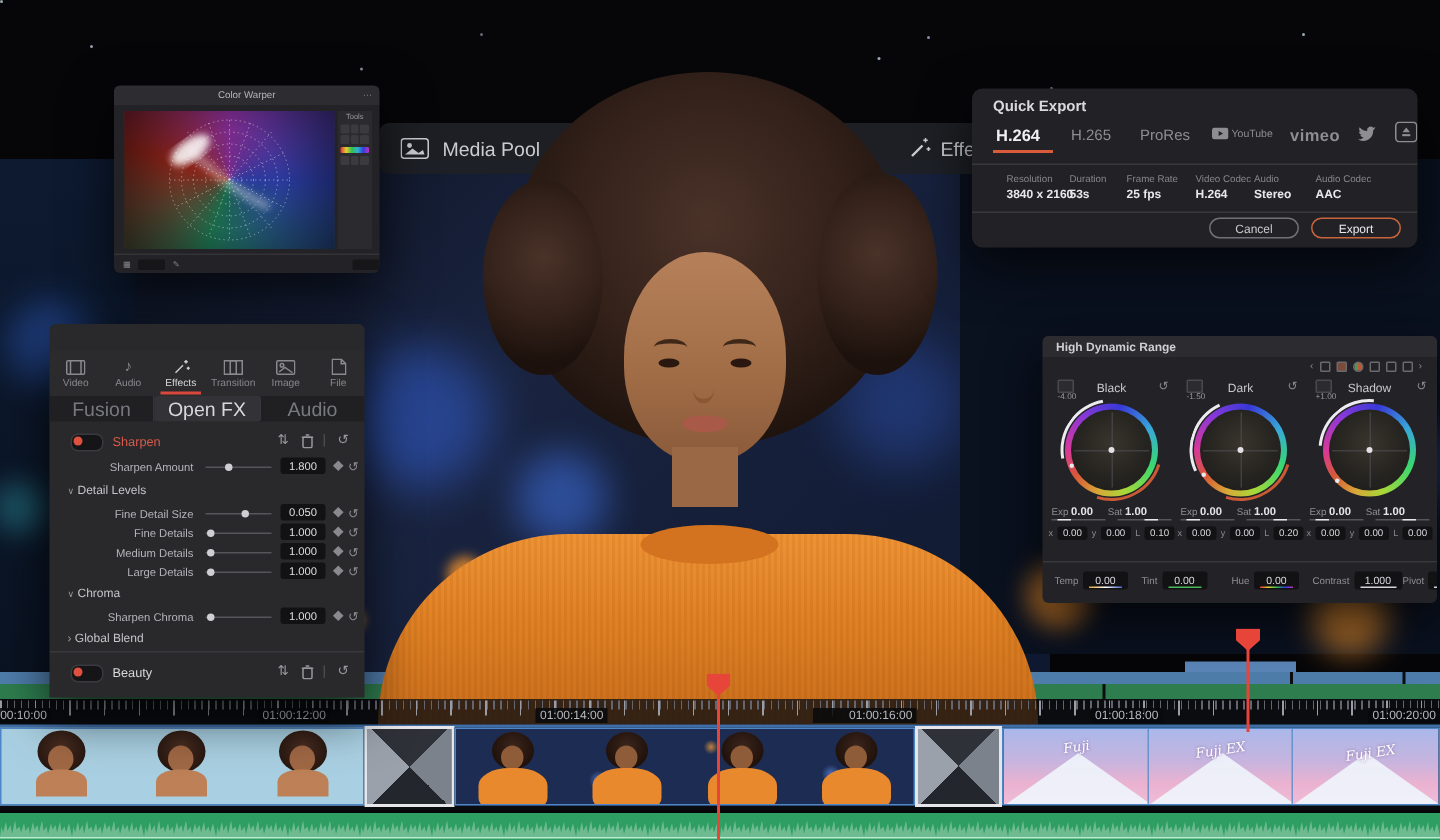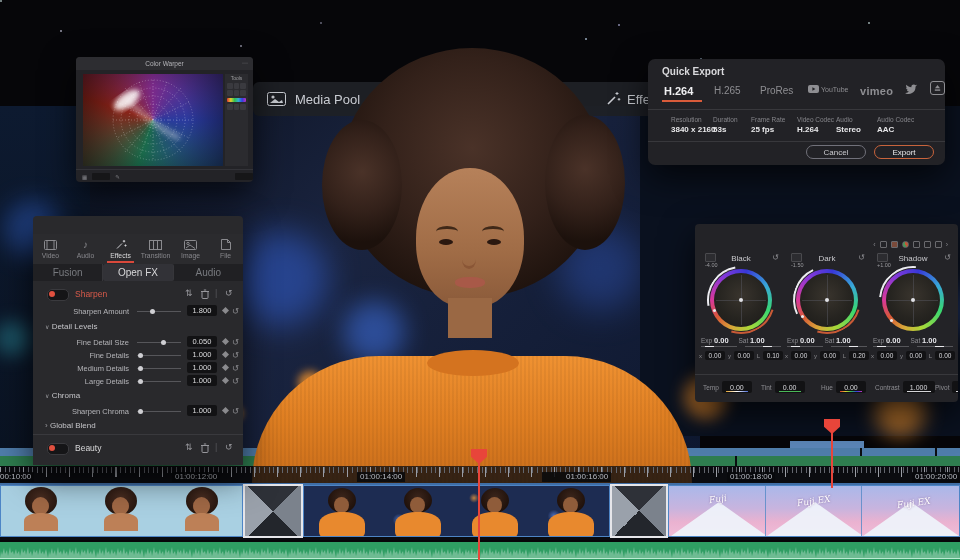--- a/index.html
+++ b/index.html
@@ -30,21 +30,21 @@
   #ep .titlebar{position:absolute;left:0;top:0;width:100%;height:18px;background:#313134;}
   #ep .titlebar .t{position:absolute;left:11px;top:4px;font-size:9.5px;font-weight:bold;color:#d8d8da;}
   .ep-tabs{position:absolute;left:0;top:18px;width:100%;height:30px;background:#2b2b2e;display:flex;}
   .ep-tab{flex:1;display:flex;flex-direction:column;align-items:center;justify-content:center;position:relative;}
   .ep-tab .lbl{font-size:6.8px;color:#87878c;margin-top:2px;}
   .ep-tab.active .lbl{color:#d8d8da;}
   .ep-tab.active::after{content:"";position:absolute;bottom:1px;left:4px;right:4px;height:2px;background:#d9483b;}
   .ep-tab svg{stroke:#8a8a8e;fill:none;stroke-width:1;}
   .ep-tab.active svg{stroke:#cfcfd2;}
   .ep-sub{position:absolute;left:0;top:48px;width:100%;height:17px;background:#202023;display:flex;}
-  .ep-sub .seg{flex:1;display:flex;align-items:center;justify-content:center;font-size:10px;color:#77797e;
+  .ep-sub .seg{flex:1;display:flex;align-items:center;justify-content:center;font-size:13px;color:#77797e;
                border-right:1px solid #36363a;}
   .ep-sub .seg:last-child{border-right:none;}
   .ep-sub .seg.active{background:#323237;color:#d8d8da;border-radius:2px;}
   .fx-head{position:absolute;left:0;width:100%;height:16px;}
   .toggle{position:absolute;left:14px;top:3px;width:20px;height:10px;border-radius:5px;
           background:#151517;border:1px solid #3a3a3e;}
   .toggle .dot{position:absolute;left:1px;top:1px;width:6px;height:6px;border-radius:50%;background:#e0503f;}
   .fx-ic{position:absolute;top:2px;font-size:9px;color:#97979c;}
   .fx-row{position:absolute;left:0;width:100%;height:13px;}
   .fx-row .lbl{position:absolute;left:0;top:2px;width:96px;text-align:right;font-size:7.5px;color:#b4b4b8;}
@@ -577,20 +577,23 @@
       <svg class="abs" width="8" height="10" viewBox="0 0 8 10" style="left:168px;top:3px;">
         <rect x="1" y="2.5" width="6" height="7" rx="1" fill="none" stroke="#97979c"></rect>
           <path d="M0 2.5 H8 M2.8 1 H5.2" stroke="#97979c" fill="none"></path>
         </svg>
       <span class="fx-ic" style="left:182px;color:#55555a;">|</span>
       <span class="fx-ic" style="left:192px;">↺</span>
     </div>
   </div>
 
   <div id="hdr" class="panel">
+    <div class="titlebar">
+      <span class="t">High Dynamic Range</span>
+    </div>
     <div class="hdr-nav">
       <span>‹</span>
       <span class="sq"></span>
       <span class="sq" style="background:#7a4a3a;"></span>
       <span class="sq" style="background:conic-gradient(#c05838 0 50%,#4a9858 0);border-radius:50%;"></span>
       <span class="sq"></span>
       <span class="sq"></span>
       <span class="sq"></span>
       <span>›</span>
     </div>

